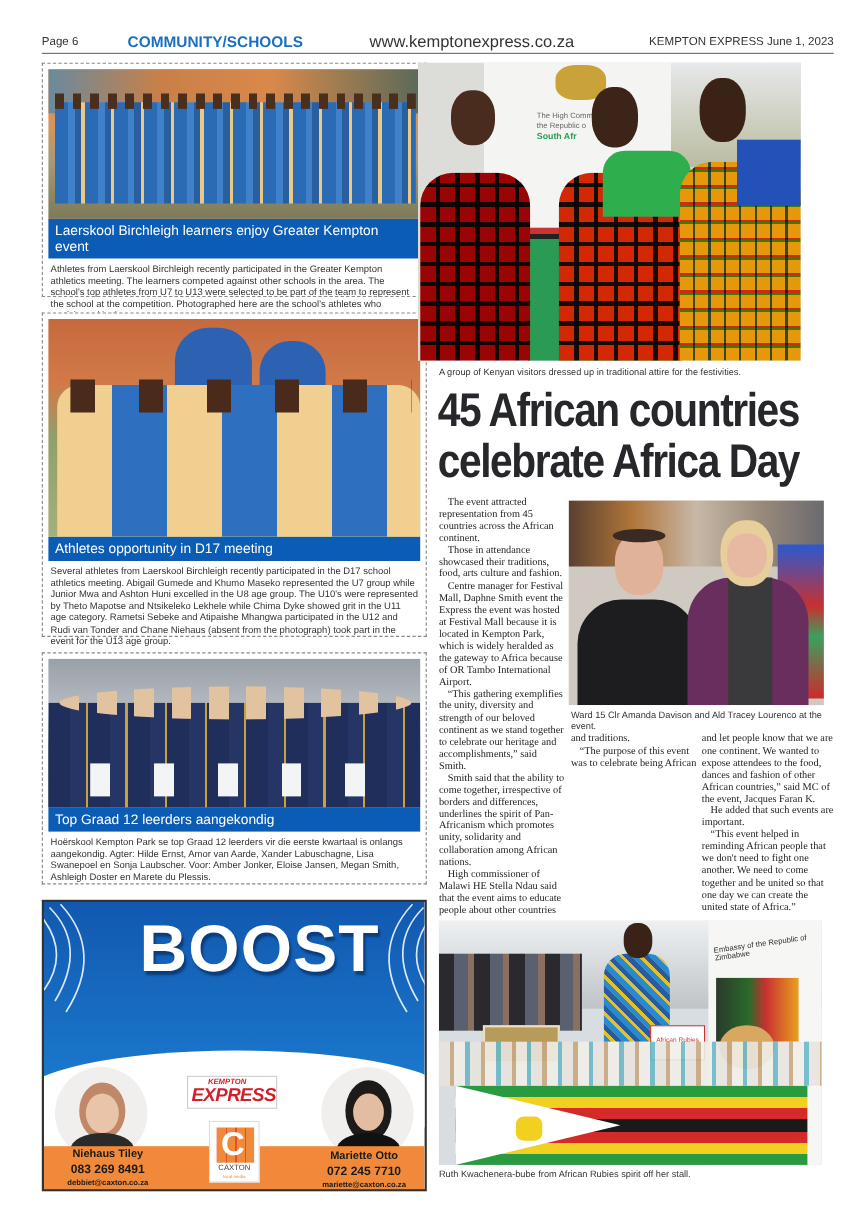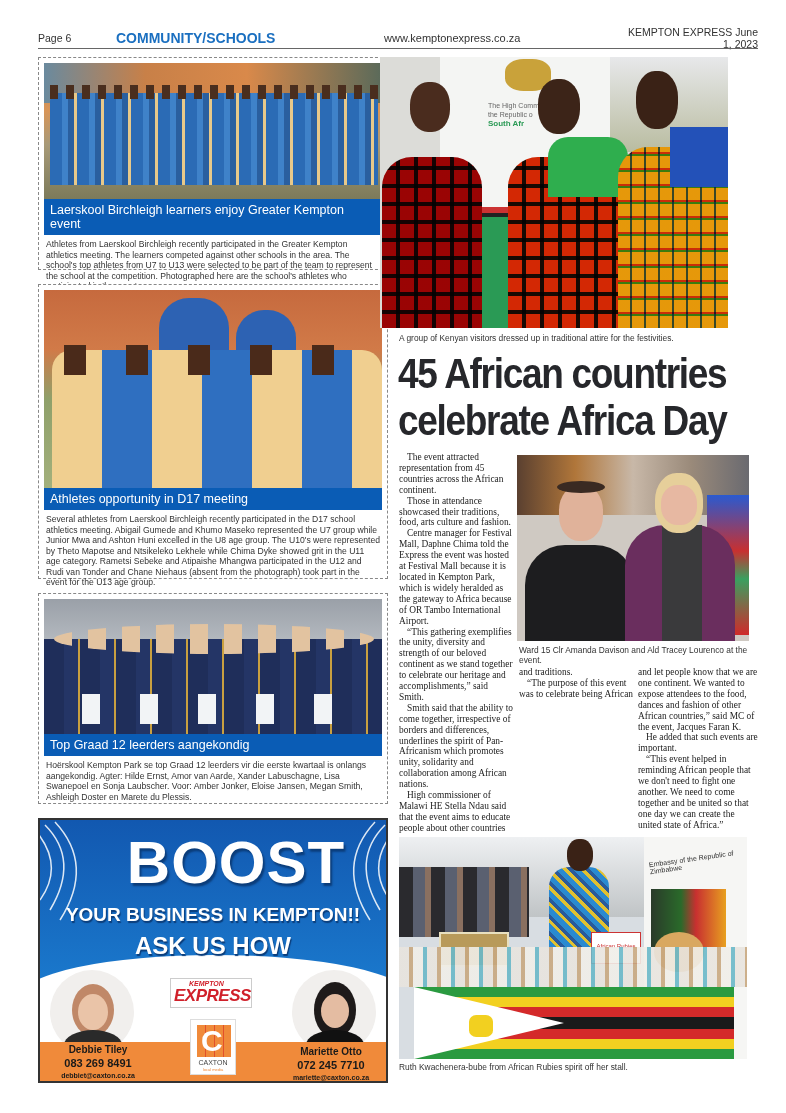--- a/index.html
+++ b/index.html
@@ -2,21 +2,21 @@
 <html><head>
 <meta charset="utf-8">
 <style>
   * { box-sizing: border-box; margin: 0; padding: 0; }
   body { width: 786px; height: 1113px; background: #ffffff; position: relative; overflow: hidden; font-family: "Liberation Sans", sans-serif; color: #222; }
 
   
   .header { position: absolute; left: 38px; top: 30px; width: 720px; height: 16px; display: flex; align-items: center; font-size: 10.5px; }
   .header .page { width: 78px; color: #333; }
   .header .section { width: 220px; color: #1a6fc0; font-weight: bold; font-size: 14px; }
-  .header .url { width: 240px; color: #333; font-size: 11px; margin-left: 48px; }
+  .header .url { width: 240px; color: #333; font-size: 15px; }
   .header .paper { flex: 1; text-align: right; color: #333; font-size: 10.5px; }
   .header-rule { position: absolute; left: 38px; top: 48px; width: 720px; height: 1px; background: #666; }
 
   
   .story-box { position: absolute; left: 38px; width: 350px; border: 1px dashed #888; background: #fff; }
   .photo { position: relative; margin: 5px 5px 0 5px; overflow: hidden; }
   .caption-bar { margin: 0 5px; background: #0a5cb5; color: #fff; font-size: 12.5px; padding: 4px 6px; }
   .caption-text { padding: 4px 7px 6px 7px; font-size: 8.6px; line-height: 10.5px; color: #333; }
 
   
@@ -103,39 +103,37 @@
           <path d="M15 2 Q55 45 20 100"></path>
           <path d="M-5 10 Q25 45 0 80"></path>
         <path d="M345 5 Q310 40 340 90"></path>
           <path d="M335 2 Q295 45 330 100"></path>
           <path d="M355 10 Q325 45 350 80"></path>
       </g>
     </svg>
   </div>
   <div class="wave"></div>
   <div class="boost">BOOST</div>
-  <div class="line2">YOUR BUSINESS IN KEMPTON!!</div>
-  <div class="line3">ASK US HOW</div>
   <div class="logo-ke">
     <span class="k1">KEMPTON</span>
     <span class="k2">EXPRESS</span>
   </div>
   <div class="circle" style="left:10px;">
     <div style="position:absolute;left:22px;top:14px;width:42px;height:52px;border-radius:50%;background:#c08868;"></div>
     <div style="position:absolute;left:28px;top:24px;width:30px;height:36px;border-radius:50%;background:#eac4a8;"></div>
     <div style="position:absolute;left:14px;top:60px;width:58px;height:30px;border-radius:50% 50% 0 0;background:#2a2a2a;"></div>
   </div>
   <div class="circle" style="left:252px;">
     <div style="position:absolute;left:22px;top:12px;width:42px;height:56px;border-radius:50%;background:#1e1a1a;"></div>
     <div style="position:absolute;left:29px;top:24px;width:28px;height:34px;border-radius:50%;background:#e4bca2;"></div>
     <div style="position:absolute;left:14px;top:60px;width:58px;height:30px;border-radius:50% 50% 0 0;background:#111;"></div>
   </div>
   <div class="orange"></div>
   <div class="contact" style="left:8px;top:224px;width:100px;">
-    <div class="nm">Debbie Tiley</div>
+    <div class="nm">Niehaus Tiley</div>
     <div class="ph">083 269 8491</div>
     <div class="em">debbiet@caxton.co.za</div>
   </div>
   <div class="contact" style="left:238px;top:226px;width:106px;">
     <div class="nm">Mariette Otto</div>
     <div class="ph">072 245 7710</div>
     <div class="em">mariette@caxton.co.za</div>
   </div>
   <div class="caxton">
     <div class="c-grid"></div>
@@ -168,21 +166,21 @@
 <div class="photo-caption" style="left:399px;top:333px;">A group of Kenyan visitors dressed up in traditional attire for the festivities.</div>
 
 <div class="headline">
   <div>45 African countries</div>
   <div>celebrate Africa Day</div>
 </div>
 
 <div class="col-text" style="left:399px;top:452px;width:116px;">
   <p>The event attracted representation from 45 countries across the African continent.</p>
   <p>Those in attendance showcased their traditions, food, arts culture and fashion.</p>
-  <p>Centre manager for Festival Mall, Daphne Chima told the Express the event was hosted at Festival Mall because it is located in Kempton Park, which is widely heralded as the gateway to Africa because of OR Tambo International Airport.</p>
+  <p>Centre manager for Festival Mall, Daphne Smith event the Express the event was hosted at Festival Mall because it is located in Kempton Park, which is widely heralded as the gateway to Africa because of OR Tambo International Airport.</p>
   <p>“This gathering exemplifies the unity, diversity and strength of our beloved continent as we stand together to celebrate our heritage and accomplishments,” said Smith.</p>
   <p>Smith said that the ability to come together, irrespective of borders and differences, underlines the spirit of Pan-Africanism which promotes unity, solidarity and collaboration among African nations.</p>
   <p>High commissioner of Malawi HE Stella Ndau said that the event aims to educate people about other countries</p>
 </div>
 
 <div class="women-photo">
   <div style="position:absolute;left:0;top:0;width:100%;height:60px;background:linear-gradient(90deg,#5a4030,#b0763a 25%,#c8b8a8 50%,#9a8a7a 75%,#6a6a70);"></div>
   <div style="position:absolute;left:190px;top:40px;width:42px;height:140px;background:linear-gradient(#2a5ad0,#c83030 40%,#3aa060 60%,#d02a2a);"></div>
   <div style="position:absolute;left:8px;top:90px;width:110px;height:100px;background:#1d1d1f;border-radius:40px 40px 0 0;"></div>
   <div style="position:absolute;left:42px;top:30px;width:44px;height:56px;border-radius:45%;background:#e0b29a;"></div>

